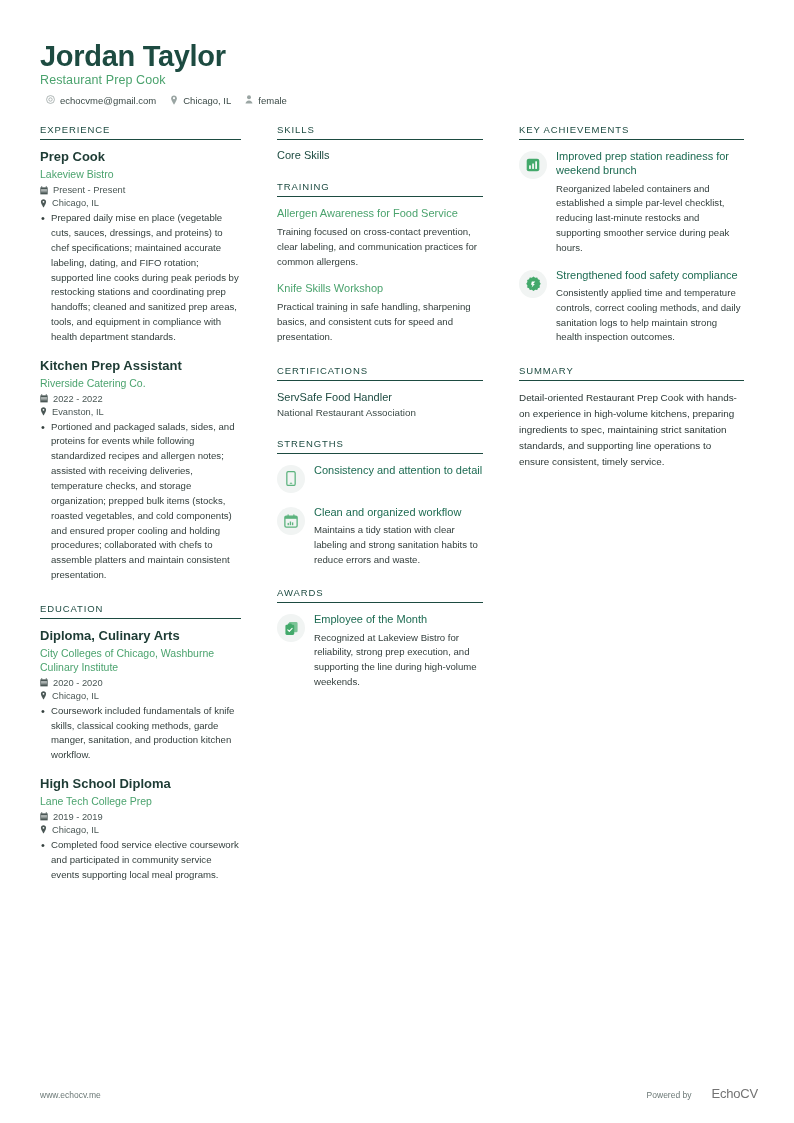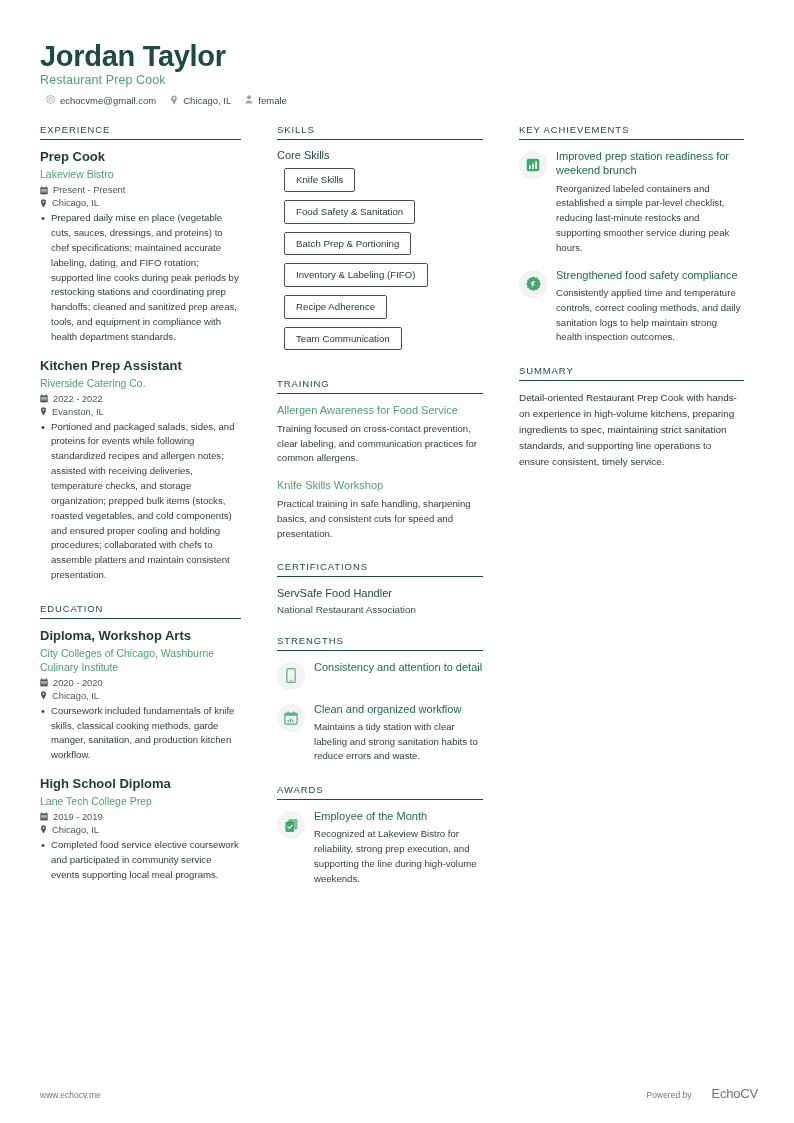--- a/index.html
+++ b/index.html
@@ -316,21 +316,21 @@
           <ul class="bullets">
             <li>Portioned and packaged salads, sides, and proteins for events while following standardized recipes and allergen notes; assisted with receiving deliveries, temperature checks, and storage organization; prepped bulk items (stocks, roasted vegetables, and cold components) and ensured proper cooling and holding procedures; collaborated with chefs to assemble platters and maintain consistent presentation.</li>
           </ul>
         </div>
       </div>
 
       <div class="section">
         <div class="sec-title">EDUCATION</div>
 
         <div class="entry">
-          <div class="entry-title">Diploma, Workshop Arts</div>
+          <div class="entry-title">Diploma, Culinary Arts</div>
           <div class="entry-org">City Colleges of Chicago, Washburne Culinary Institute</div>
           <div class="meta-row">
             <span>
               <svg width="8" height="9" viewBox="0 0 12 13">
                   <rect x="0.5" y="1.8" width="11" height="10.5" fill="#4a5755"></rect>
                   <rect x="2" y="0" width="1.3" height="2.4" fill="#4a5755"></rect>
                   <rect x="8.7" y="0" width="1.3" height="2.4" fill="#4a5755"></rect>
                   <rect x="1.6" y="4.4" width="8.8" height="0.8" fill="#ffffff"></rect>
                   <rect x="1.6" y="6.3" width="8.8" height="0.8" fill="#ffffff"></rect>
                   <rect x="1.6" y="8.2" width="8.8" height="0.8" fill="#ffffff"></rect>
@@ -383,28 +383,20 @@
         </div>
       </div>
 
     </div>
 
     <div class="col-mid">
 
       <div class="section">
         <div class="sec-title">SKILLS</div>
         <div class="skill-group-label">Core Skills</div>
-        <div>
-          <div class="skill-chip">Knife Skills</div>
-          <div class="skill-chip">Food Safety &amp; Sanitation</div>
-          <div class="skill-chip">Batch Prep &amp; Portioning</div>
-          <div class="skill-chip">Inventory &amp; Labeling (FIFO)</div>
-          <div class="skill-chip">Recipe Adherence</div>
-          <div class="skill-chip">Team Communication</div>
-        </div>
       </div>
 
       <div class="section">
         <div class="sec-title">TRAINING</div>
         <div class="train-item">
           <div class="train-title">Allergen Awareness for Food Service</div>
           <div class="train-desc">Training focused on cross-contact prevention, clear labeling, and communication practices for common allergens.</div>
         </div>
         <div class="train-item">
           <div class="train-title">Knife Skills Workshop</div>

